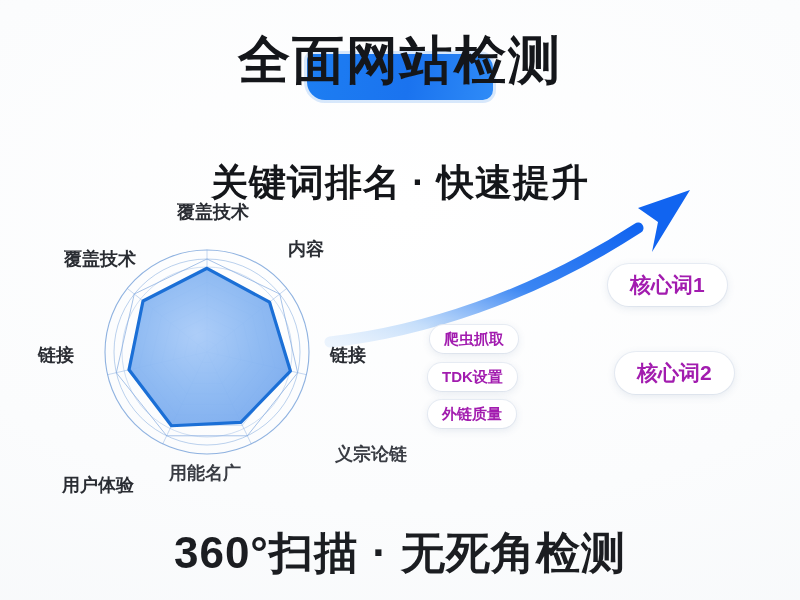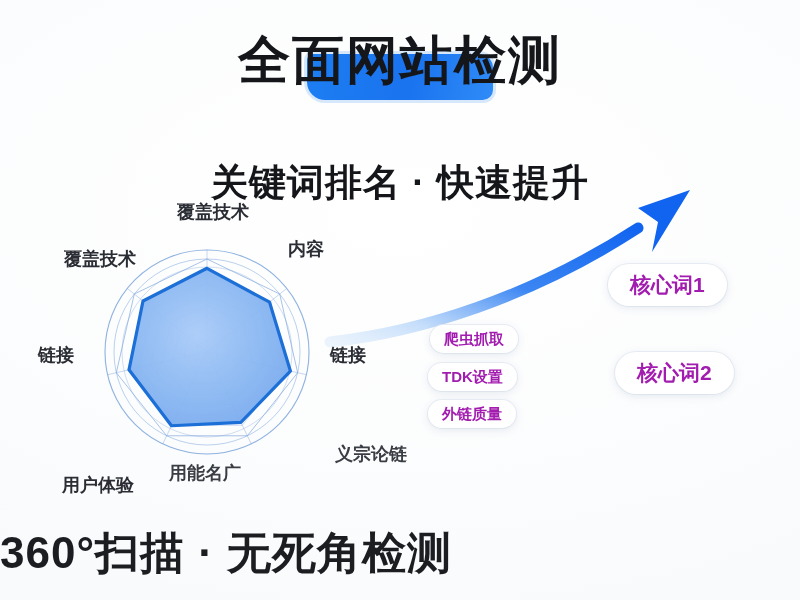--- a/index.html
+++ b/index.html
@@ -76,21 +76,21 @@
     white-space: nowrap;
     margin-top: 43px;
   }
 
   
   .footline {
     position: absolute;
     top: 524px;
     left: 0;
     width: 800px;
-    text-align: left;
+    text-align: center;
     font-size: 44px;
     font-weight: 700;
     letter-spacing: 1px;
     color: #1b1d21;
     white-space: nowrap;
   }
 
   
   #radar-block {
     position: absolute;

